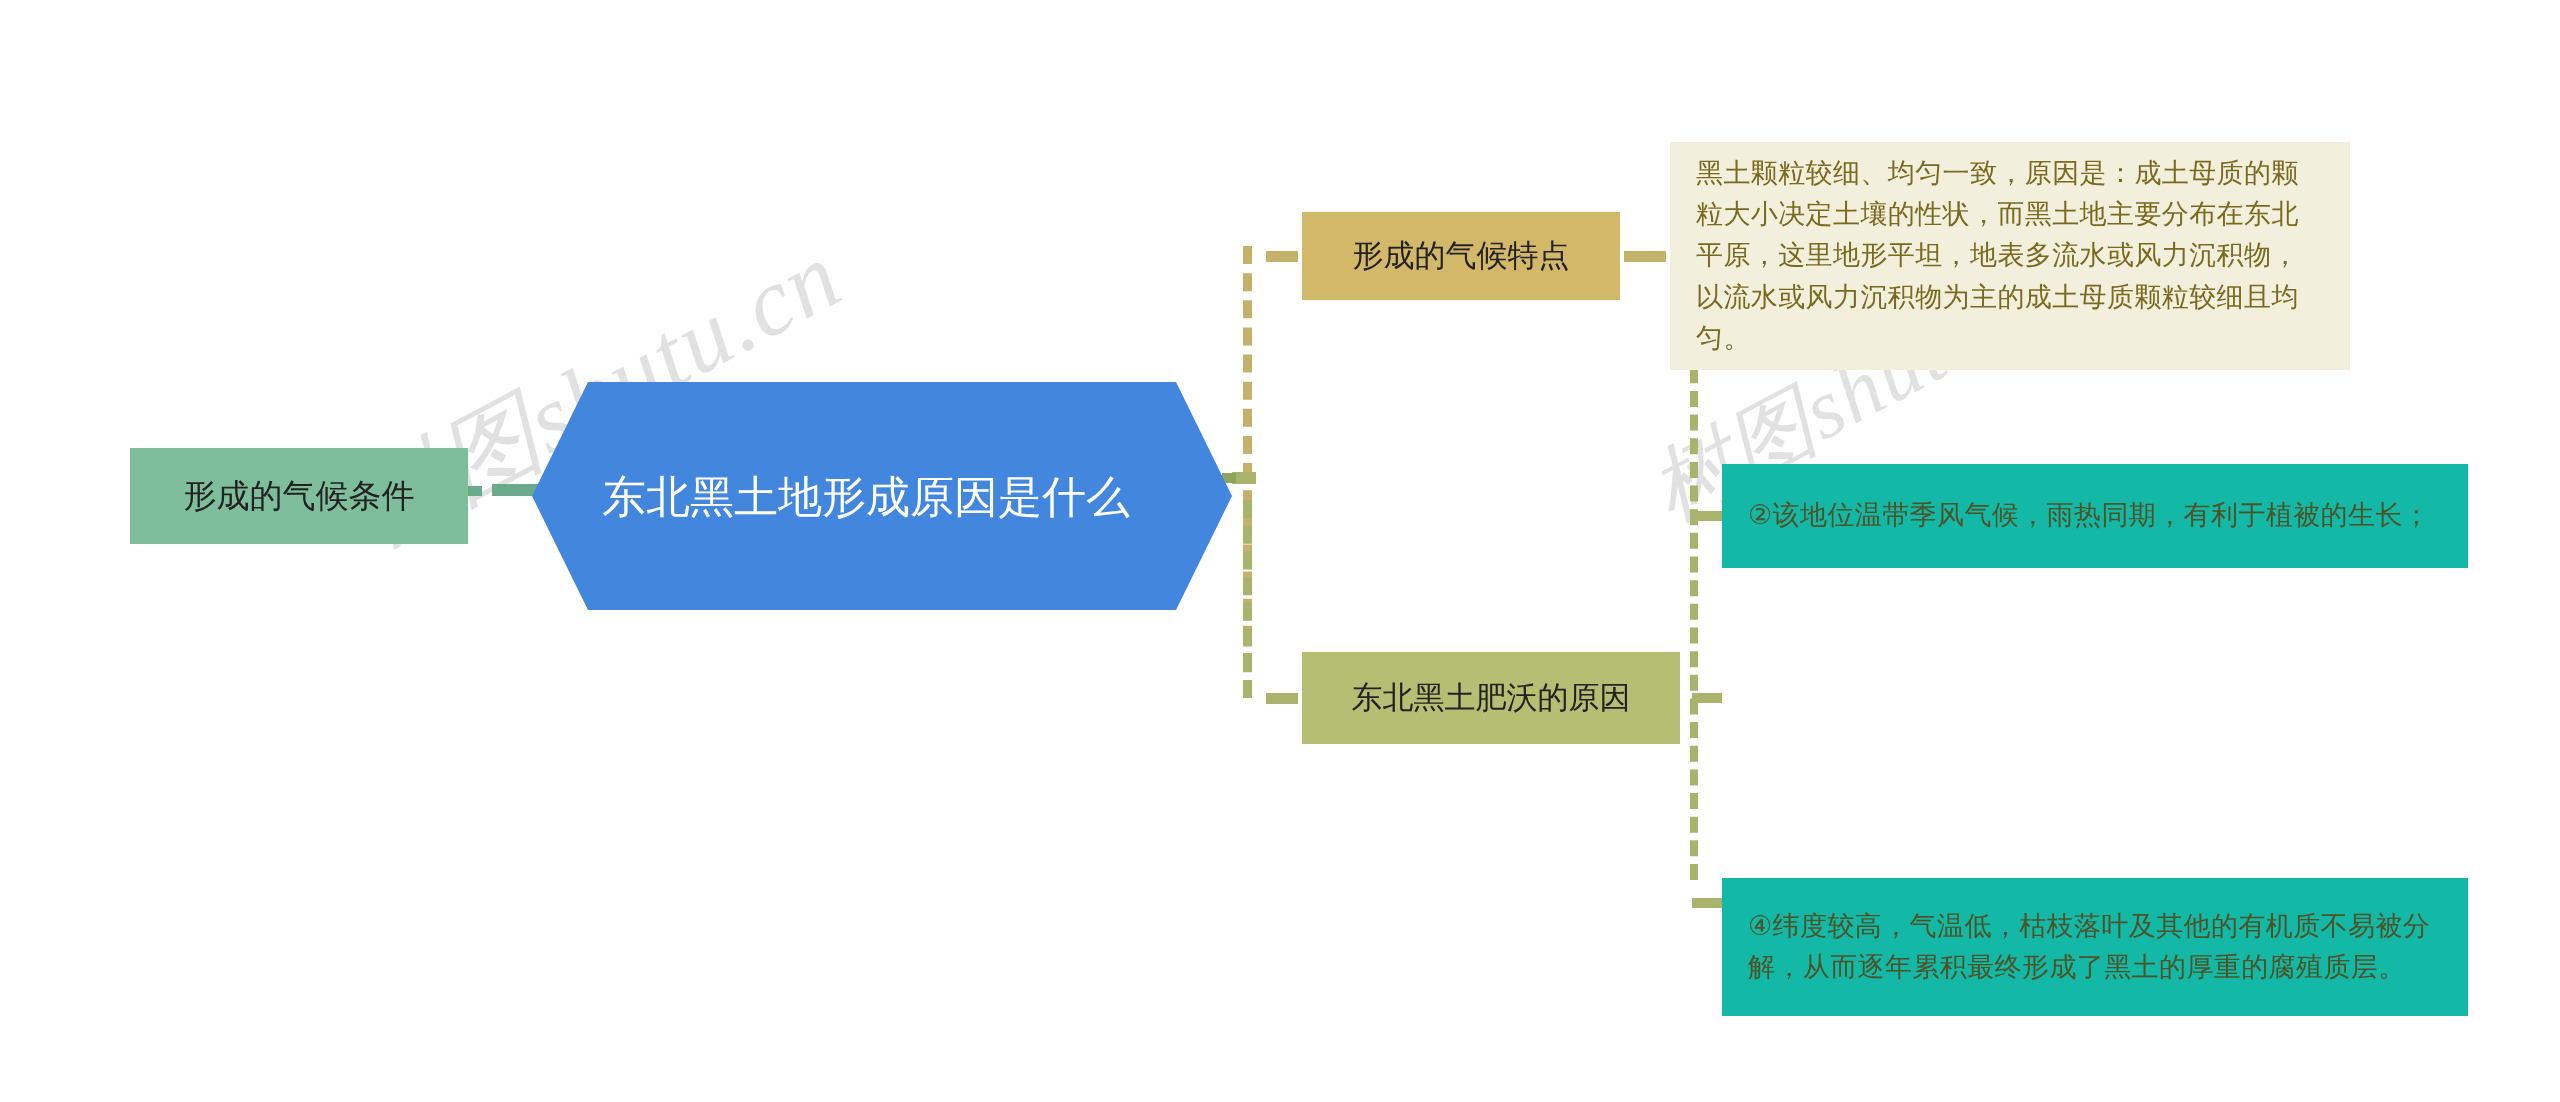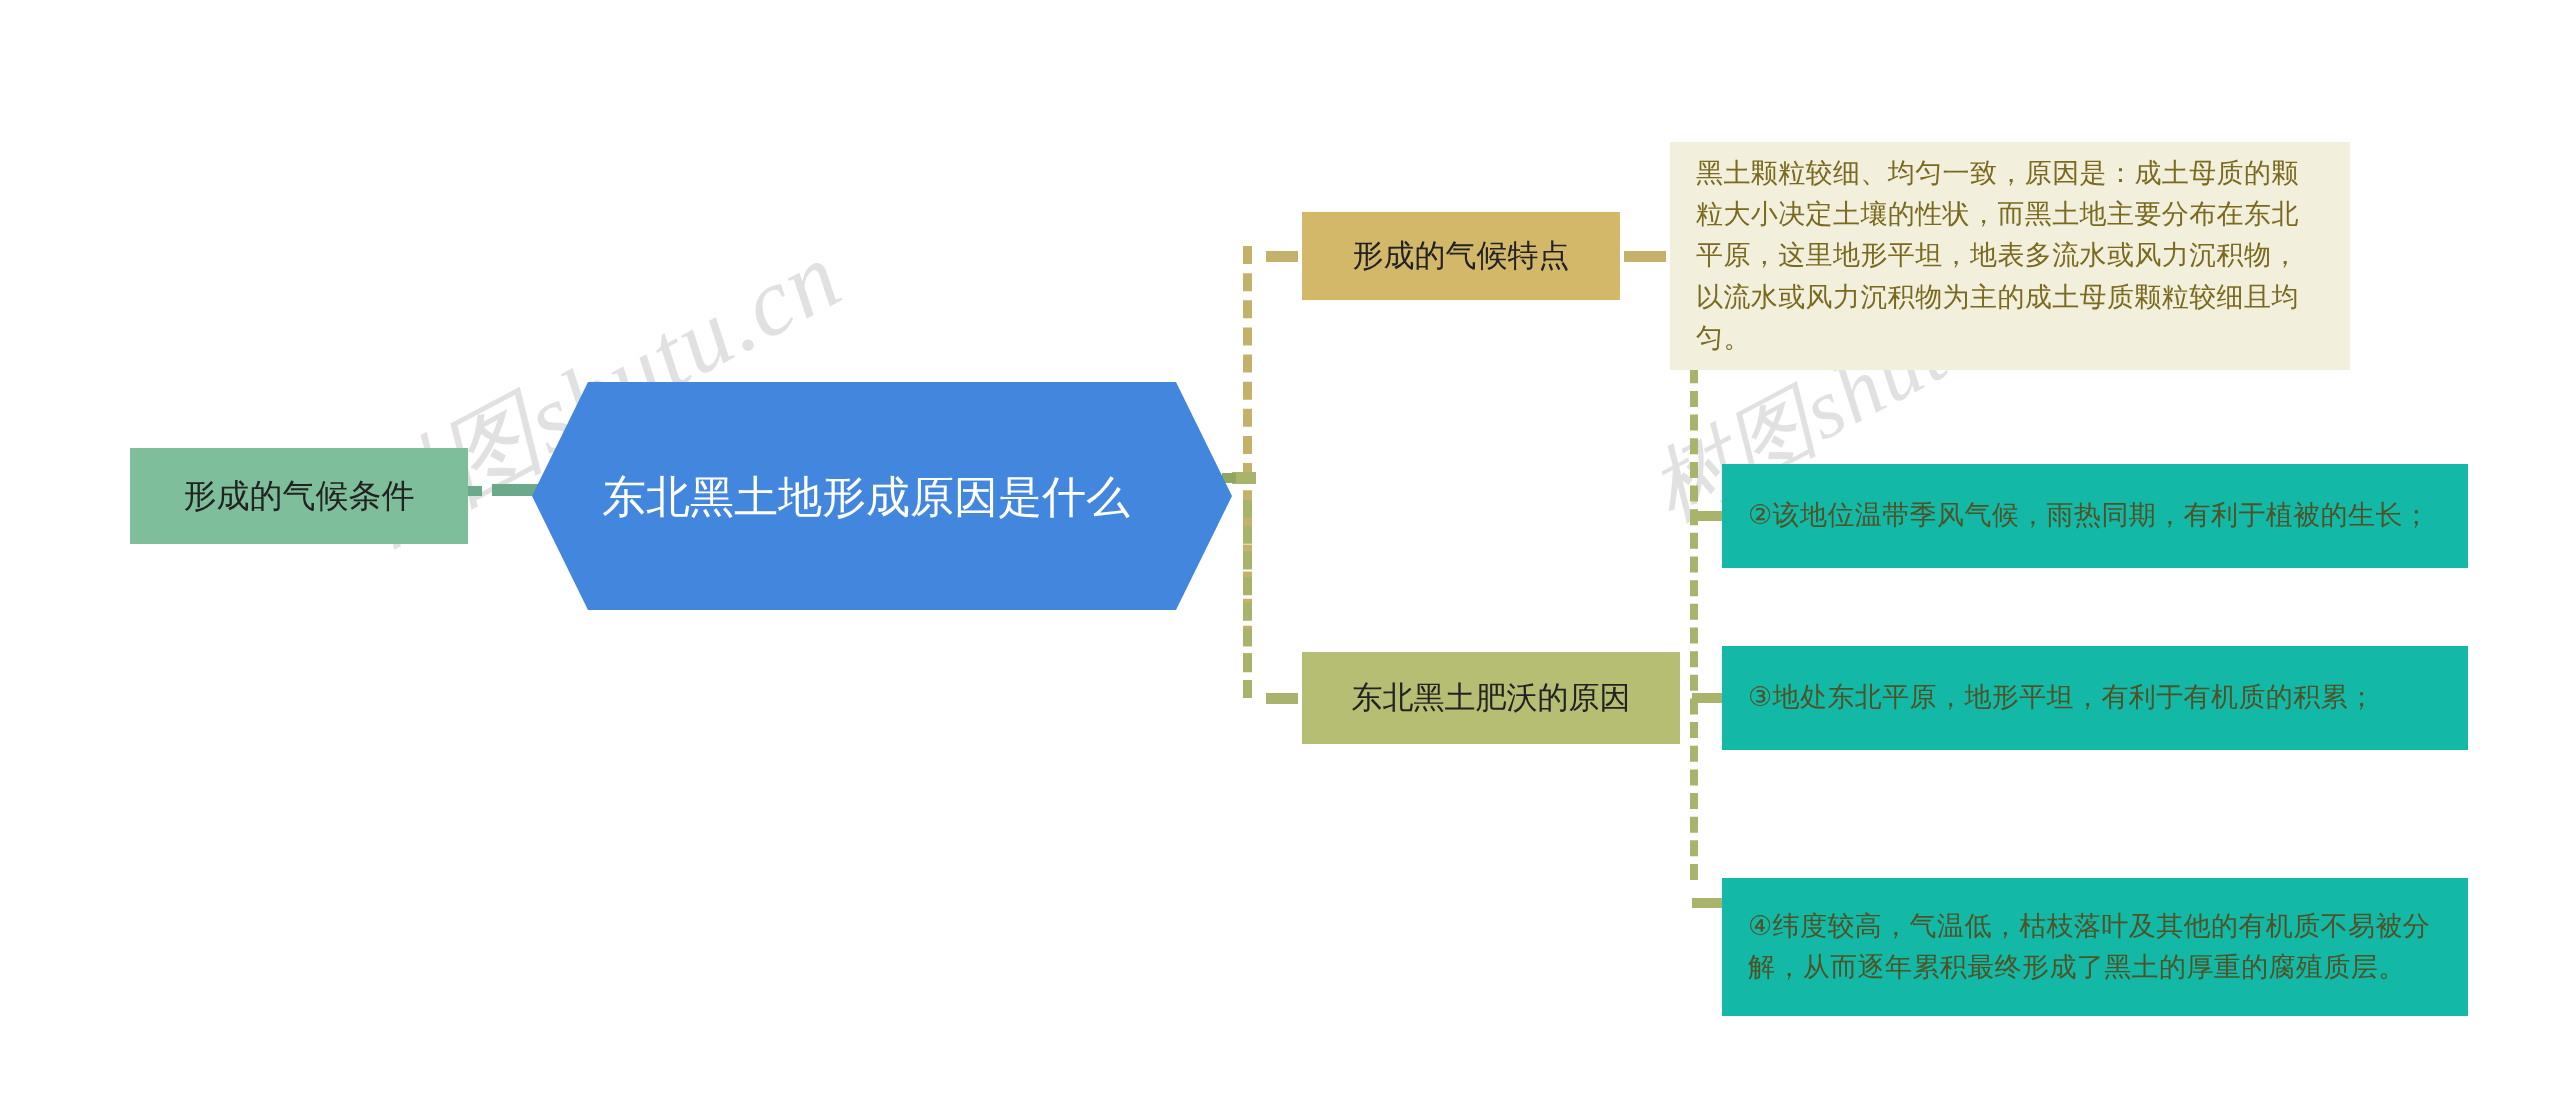--- a/index.html
+++ b/index.html
@@ -193,21 +193,18 @@
   </div>
 
   <div class="panel" id="panel-particles">
     <span class="txt">黑土颗粒较细、均匀一致，原因是：成土母质的颗粒大小决定土壤的性状，而黑土地主要分布在东北平原，这里地形平坦，地表多流水或风力沉积物，以流水或风力沉积物为主的成土母质颗粒较细且均匀。</span>
   </div>
 
   <div class="panel panel-green" id="panel-monsoon">
     <span class="txt">②该地位温带季风气候，雨热同期，有利于植被的生长；</span>
   </div>
 
-  <div class="panel panel-green" id="panel-plain">
-    <span class="txt">③地处东北平原，地形平坦，有利于有机质的积累；</span>
-  </div>
 
   <div class="panel panel-green" id="panel-latitude">
     <span class="txt">④纬度较高，气温低，枯枝落叶及其他的有机质不易被分解，从而逐年累积最终形成了黑土的厚重的腐殖质层。</span>
   </div>
 
 </div>
 
 </body></html>

